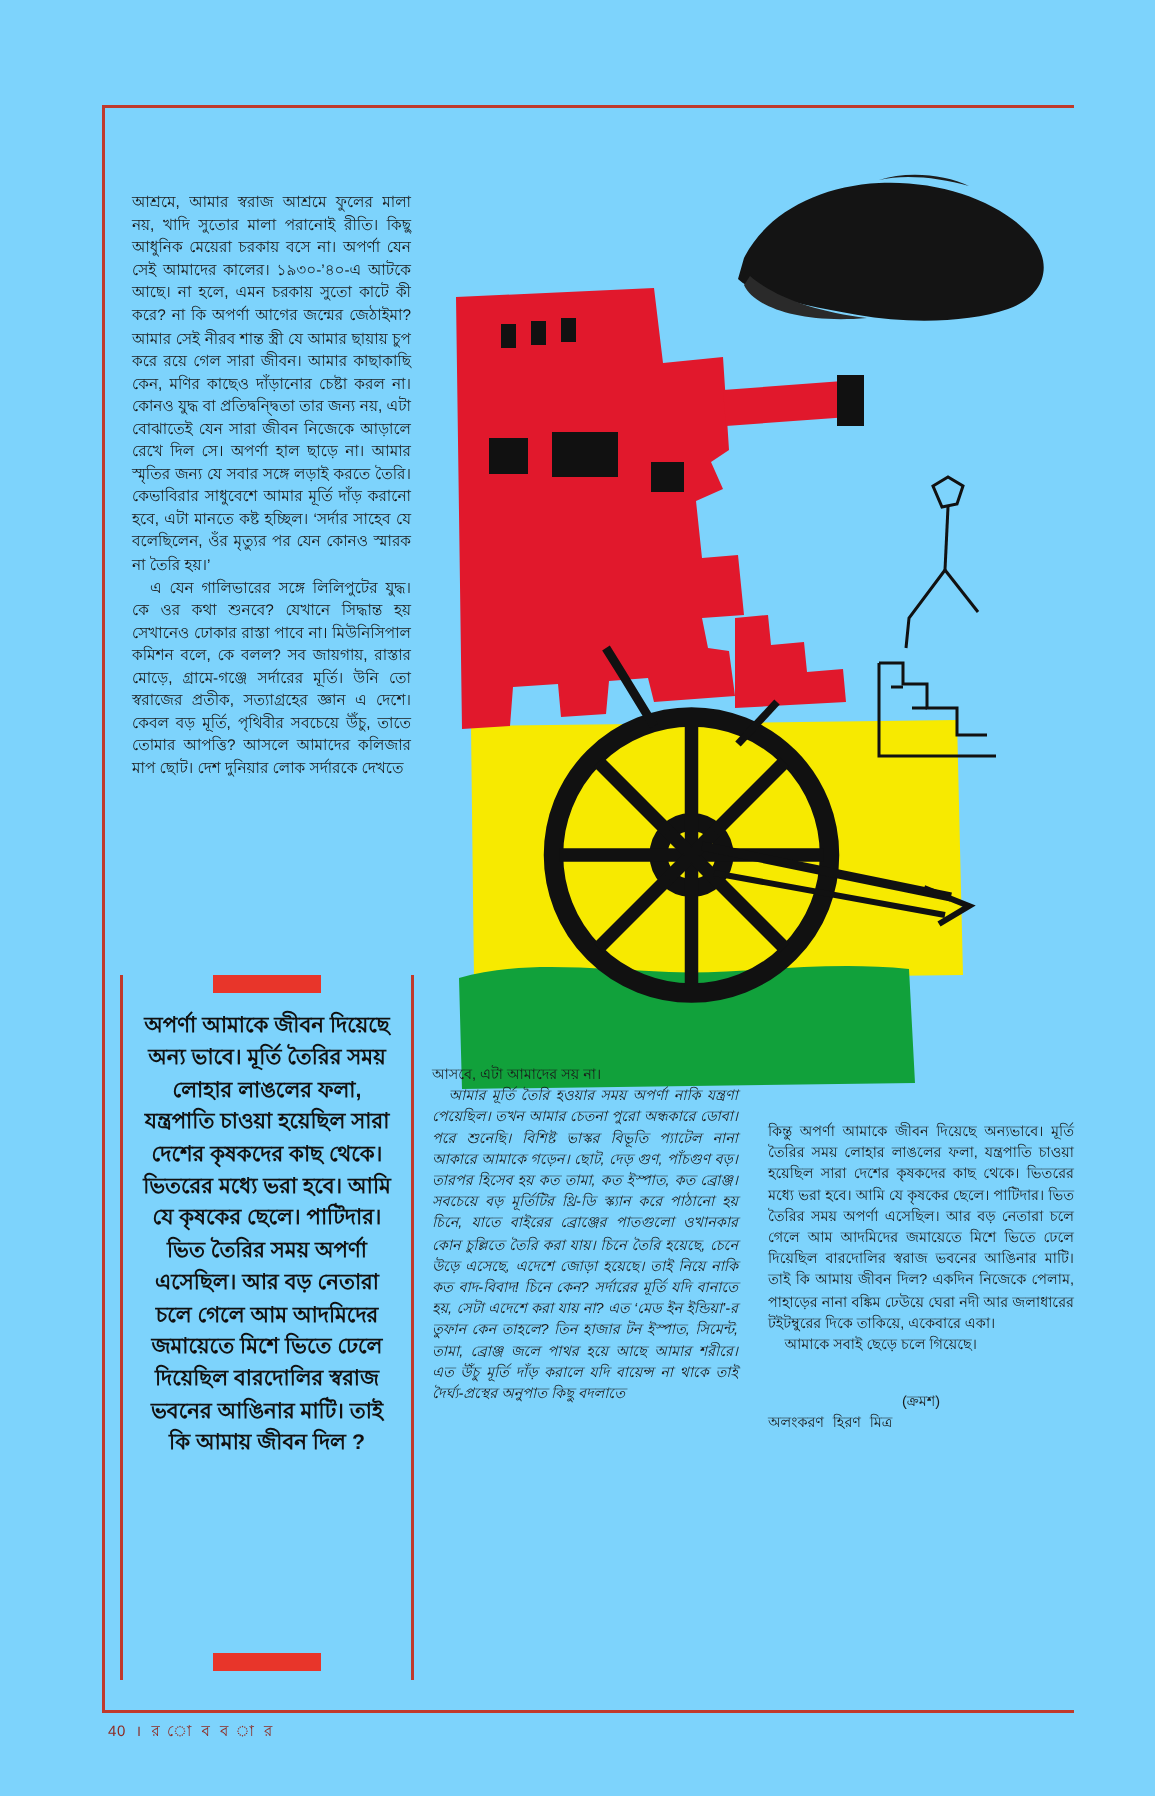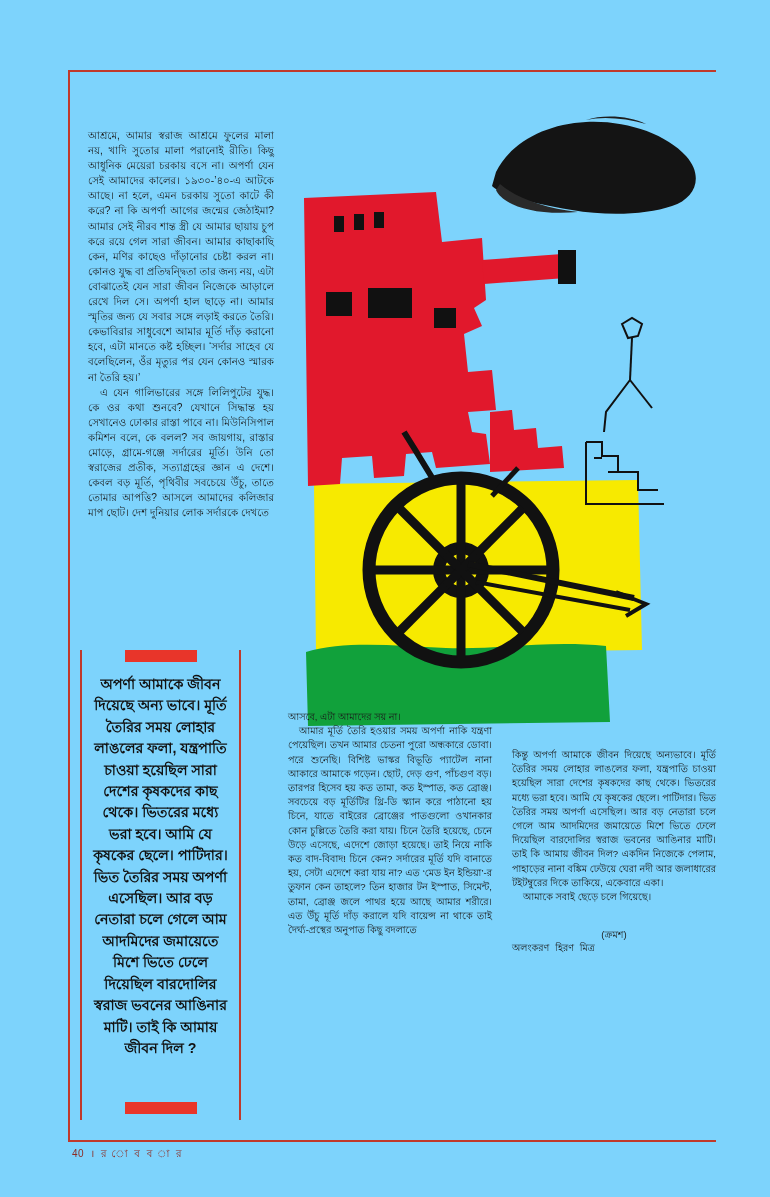--- a/index.html
+++ b/index.html
@@ -64,21 +64,21 @@
   }
   .col1-top p + p {
     text-indent: 12px;
   }
 
   
   .pullquote {
     position: absolute;
     left: 80px;
     top: 650px;
-    width: 161px;
+    width: 196px;
     height: 470px;
     border-left: 2px solid #c0392b;
     border-right: 2px solid #c0392b;
     box-sizing: border-box;
   }
   .pq-bar {
     position: absolute;
     left: 50%;
     transform: translateX(-50%);
     width: 72px;
@@ -114,21 +114,21 @@
     position: absolute;
     left: 288px;
     top: 710px;
     width: 204px;
     font-size: 9.6px;
     line-height: 14.2px;
     text-align: justify;
     color: #1a1a1a;
   }
   .col2 p { margin: 0; }
-  .col2 p + p { text-indent: 11px; }
+  .col2 p + p { text-indent: 11px; font-style: italic; }
 
   
   .col3 {
     position: absolute;
     left: 512px;
     top: 748px;
     width: 204px;
     font-size: 9.6px;
     line-height: 14.2px;
     text-align: justify;

